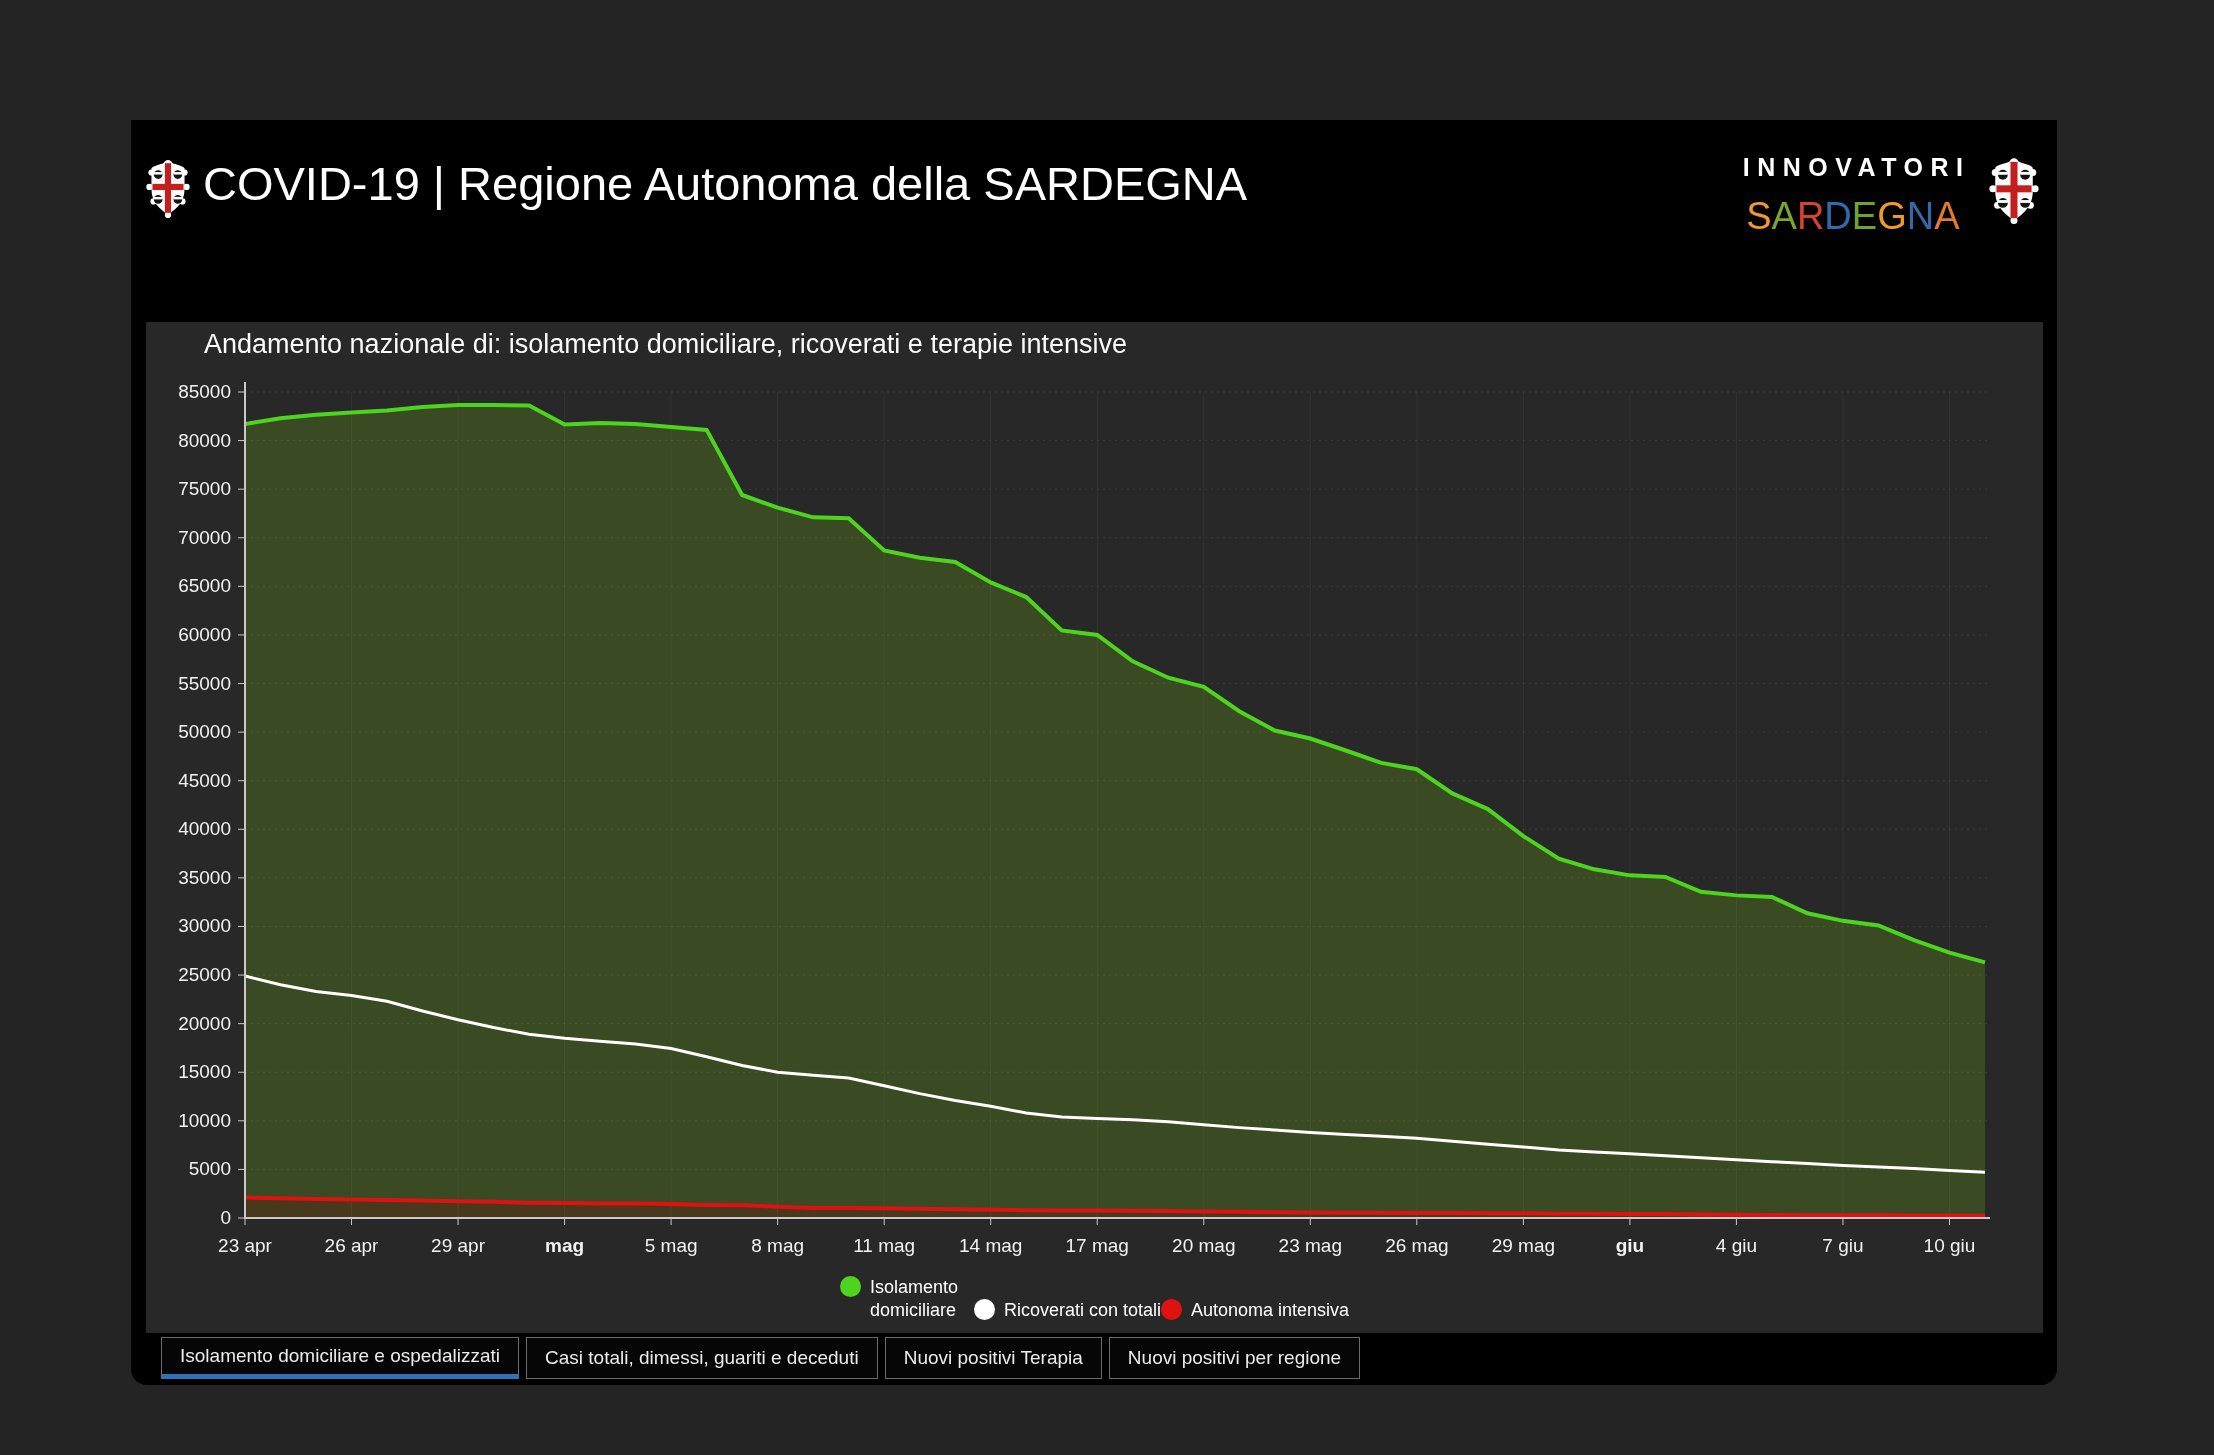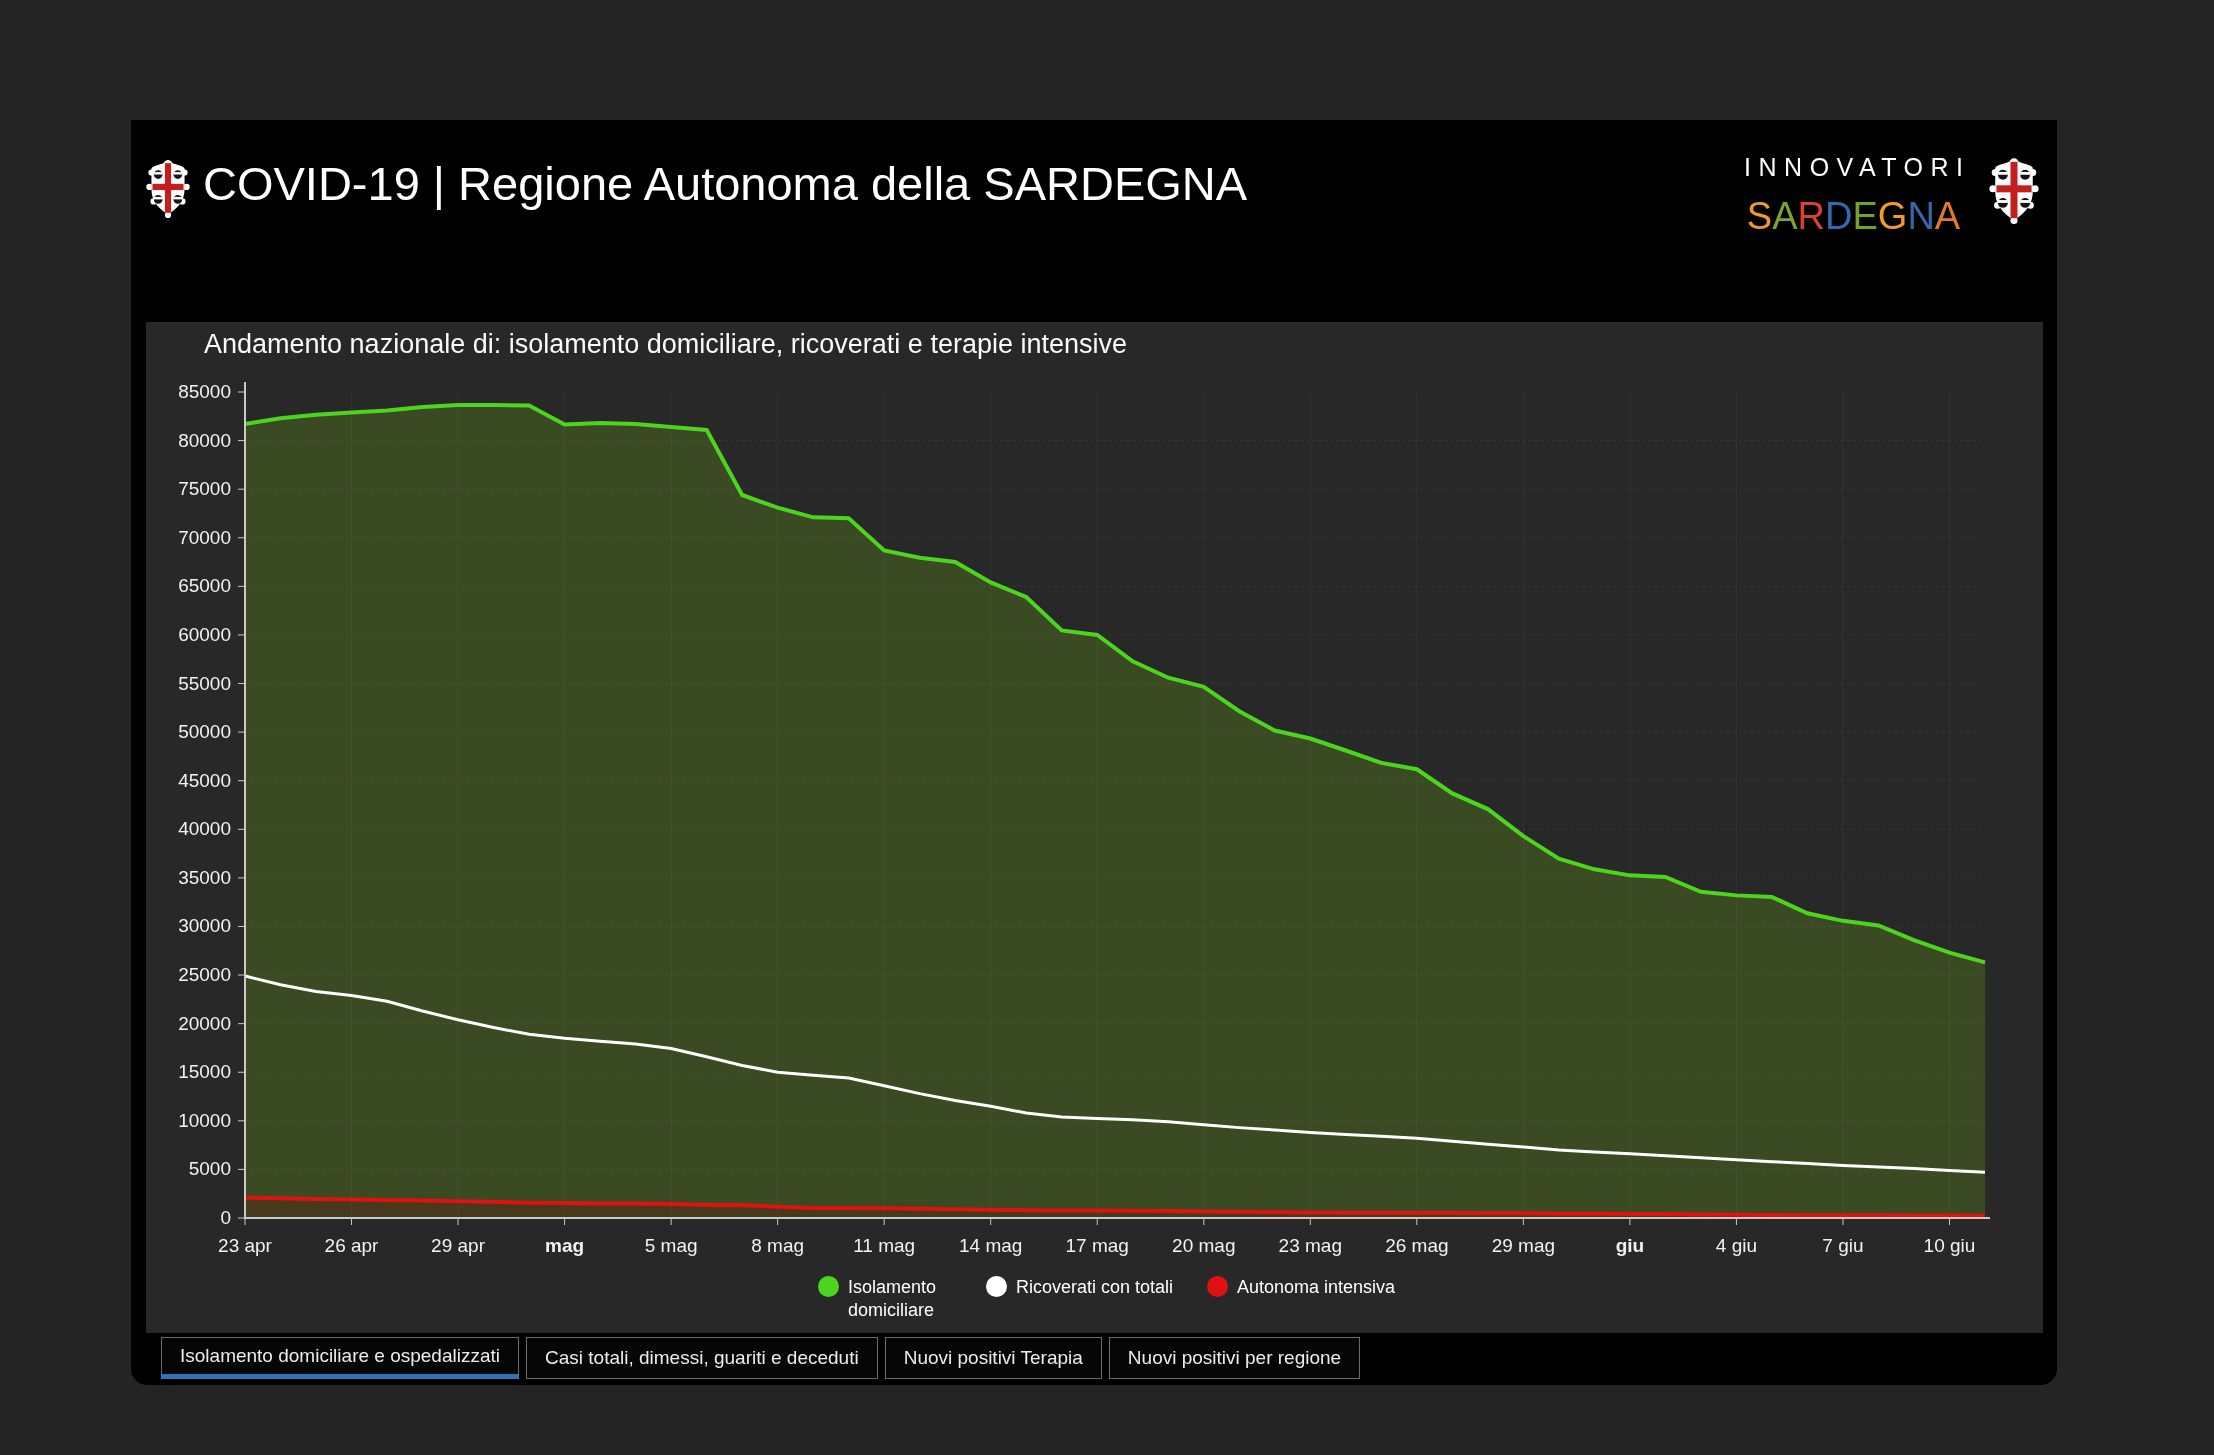--- a/index.html
+++ b/index.html
@@ -5,30 +5,30 @@
   html,body{margin:0;padding:0;background:#242424;}
   body{width:2214px;height:1455px;position:relative;overflow:hidden;
        font-family:"Liberation Sans", sans-serif;-webkit-font-smoothing:antialiased;}
   .app{position:absolute;left:131px;top:120px;width:1926px;height:1265px;background:#000;border-radius:16px;}
   
   .hdr{position:absolute;left:0;top:0;width:100%;height:202px;background:#000;}
   .emblem-left{position:absolute;left:14px;top:38px;width:46px;height:60px;}
   .app-title{position:absolute;left:72px;top:36px;font-size:47px;font-weight:300;color:#fff;
              letter-spacing:0px;white-space:nowrap;}
   .brand{position:absolute;right:94px;top:33px;text-align:center;}
-  .brand-top{font-size:25px;color:#fff;letter-spacing:0.30em;font-weight:400;margin-right:-0.3em;}
+  .brand-top{font-size:25px;color:#fff;letter-spacing:0.30em;font-weight:700;margin-right:-0.3em;}
   .brand-bottom{font-size:38px;font-weight:normal;letter-spacing:0px;margin-top:15px;line-height:1;}
   .emblem-right{position:absolute;right:16px;top:36px;width:54px;height:68px;}
   
   .panel{position:absolute;left:15px;top:202px;width:1897px;height:1011px;background:#282828;}
   .panel-title{position:absolute;left:13px;top:7px;font-size:27px;color:#fafafa;font-weight:400;margin-left:45px;}
   #plot{position:absolute;left:0;top:0;}
   
   .legend{position:absolute;left:0;top:954px;width:100%;display:flex;justify-content:center;
-          align-items:flex-start;gap:34px;margin-left:12px;}
+          align-items:flex-end;}
   .legend-item{display:flex;align-items:flex-start;gap:9px;cursor:pointer;}
   .dot{width:21px;height:21px;border-radius:50%;flex:0 0 auto;margin-top:0px;}
   .legend-label{font-size:18px;color:#fff;line-height:1.25;}
   .legend-item:first-child .legend-label{max-width:104px;}
   
   .tabs{position:absolute;left:30px;top:1217px;display:flex;gap:7px;}
   .tab{box-sizing:border-box;height:42px;display:flex;align-items:center;padding:0 18px;
        background:#060606;border:1px solid #6b6b6b;color:#ececec;font-size:19px;
        white-space:nowrap;cursor:pointer;}
   .tab.active{border-bottom:5px solid #2c73bb;}

